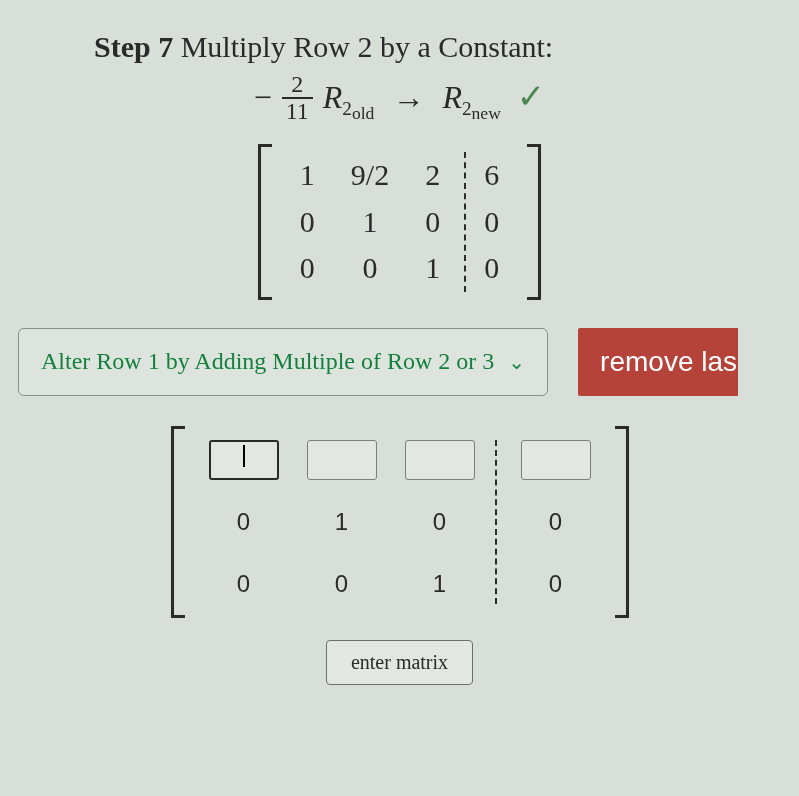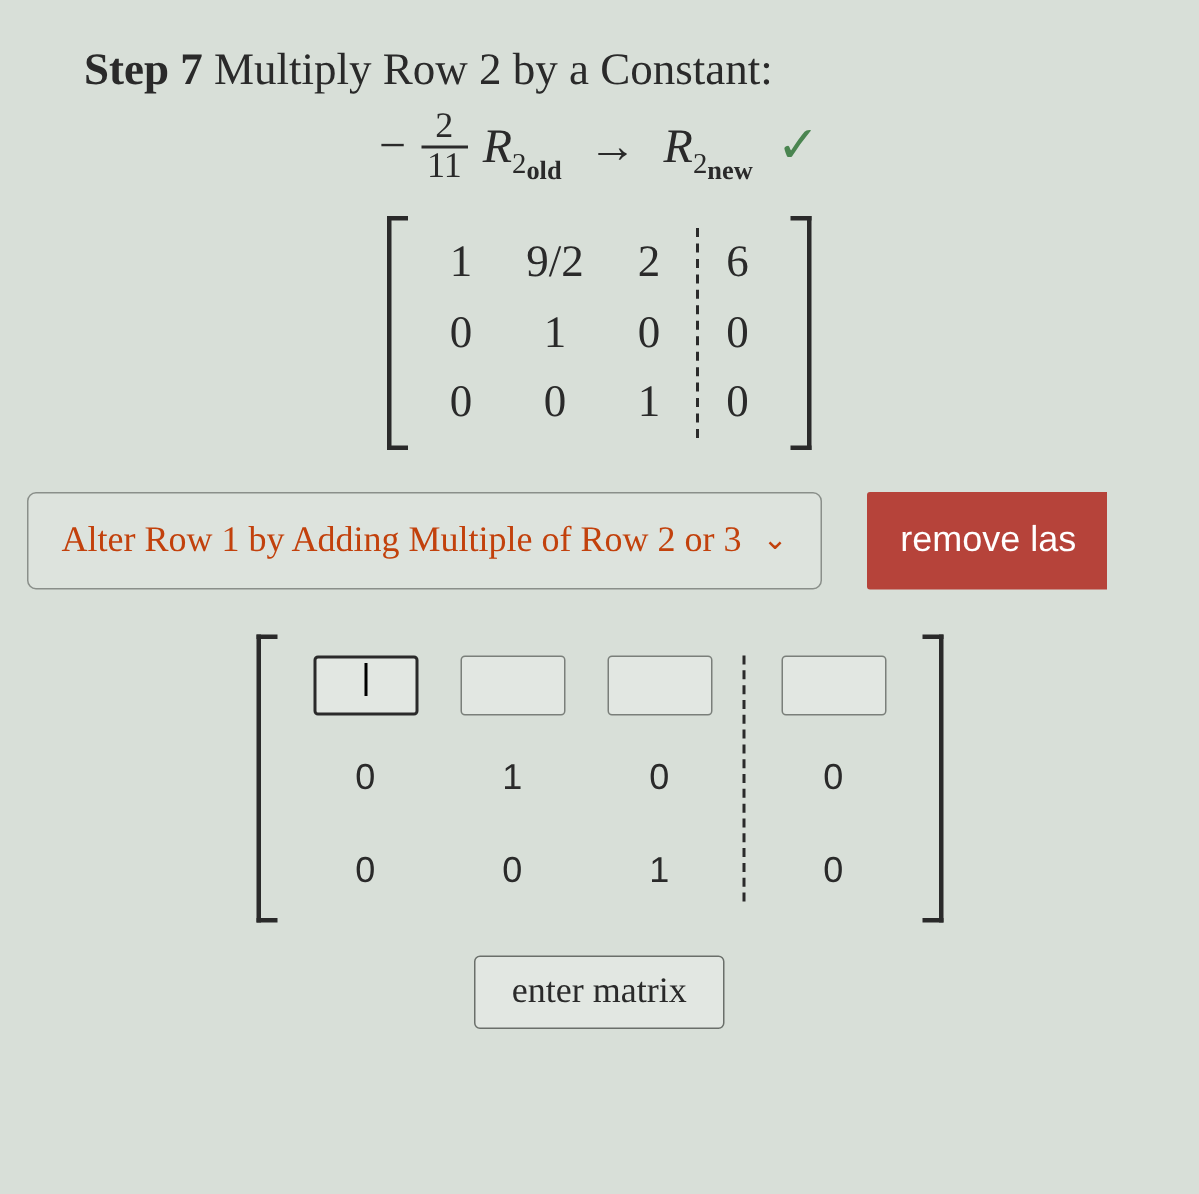--- a/index.html
+++ b/index.html
@@ -12,21 +12,21 @@
     color: #2a2a2a;
     overflow: hidden;
     position: relative;
   }
   .content {
     padding: 30px 0 0 0;
   }
   .step-header {
     font-size: 30px;
     text-align: left;
-    padding-left: 56px;
+    padding-left: 94px;
     margin-bottom: 10px;
   }
   .step-header .bold { font-weight: bold; }
   .equation {
     font-size: 32px;
     text-align: center;
     margin: 8px 0 18px 0;
     line-height: 1;
   }
   .frac {
@@ -38,21 +38,21 @@
     position: relative;
     top: -2px;
   }
   .frac .num { display: block; border-bottom: 2px solid #2a2a2a; padding: 0 4px; line-height: 1.05; }
   .frac .den { display: block; padding: 0 4px; line-height: 1.05; font-family: Liberation Serif, serif; }
   .rital {
     font-style: italic;
     font-family: 'Latin Modern', Georgia, serif;
   }
   .sub { font-size: 0.6em; vertical-align: sub; font-style: normal;}
-  .subtxt { font-size: 0.55em; vertical-align: sub; font-style: normal; position: relative; top: 4px; font-weight: bold;}
+  .subtxt { font-size: 0.55em; vertical-align: sub; font-style: normal; position: relative; top: 4px;}
   .arrow { margin: 0 10px; }
   .check { color: #4a8550; margin-left: 8px; font-size: 34px; }
 
   .matrix-display {
     display: flex;
     justify-content: center;
     margin: 6px 0 28px 0;
   }
   .bracketed {
     display: flex;
@@ -92,31 +92,31 @@
   }
   .dropdown {
     border: 1px solid #8a8f8a;
     border-radius: 6px;
     background: rgba(255,255,255,0.15);
     font-size: 24px;
     padding: 18px 22px;
     display: flex;
     align-items: center;
     gap: 14px;
-    color: #c2410c;
+    color: #15803d;
     cursor: pointer;
   }
   .chev {
     font-size: 20px;
     line-height: 1;
   }
   .remove-btn {
     background: #b6433a;
     color: #fff;
-    font-size: 24px;
+    font-size: 28px;
     padding: 18px 0 18px 22px;
     display: flex;
     align-items: center;
     cursor: pointer;
     border: none;
     border-radius: 2px 0 0 2px;
     white-space: nowrap;
     flex: 0 0 auto;
     width: 160px;
     overflow: hidden;
@@ -175,21 +175,21 @@
   }
 
   .enter-row {
     display: flex;
     justify-content: center;
   }
   .enter-btn {
     border: 1px solid #6a6f6a;
     border-radius: 4px;
     background: rgba(255,255,255,0.25);
-    font-size: 24px;
+    font-size: 20px;
     padding: 10px 24px;
     cursor: pointer;
     font-family: Georgia, serif;
     color: #2a2a2a;
   }
 </style>
 </head>
 <body>
 
 <div class="content">

